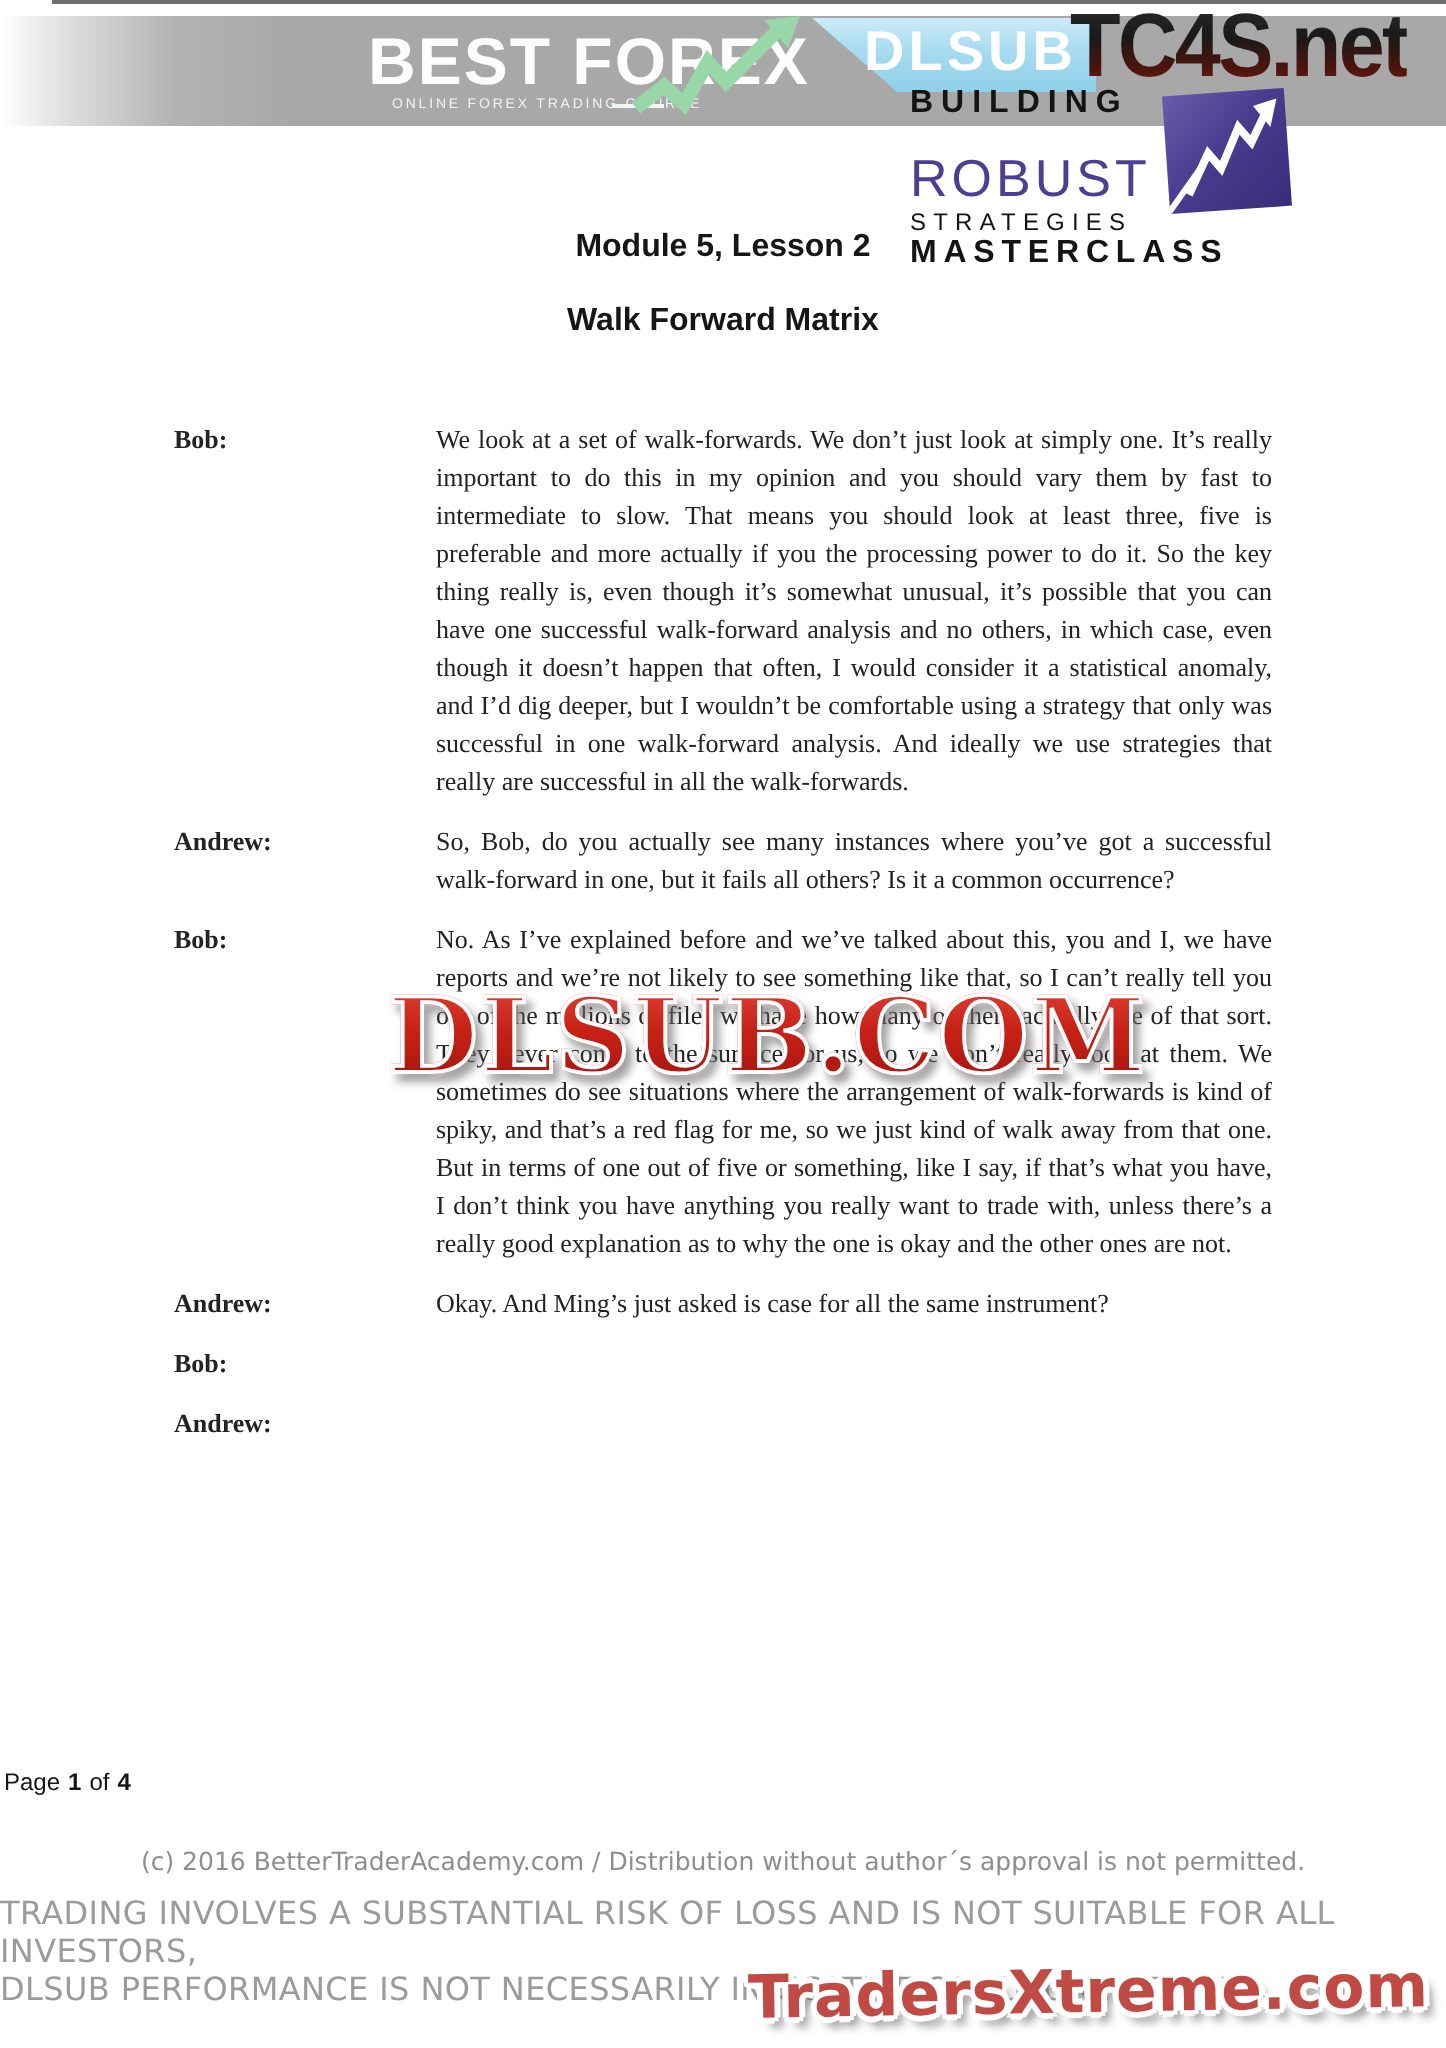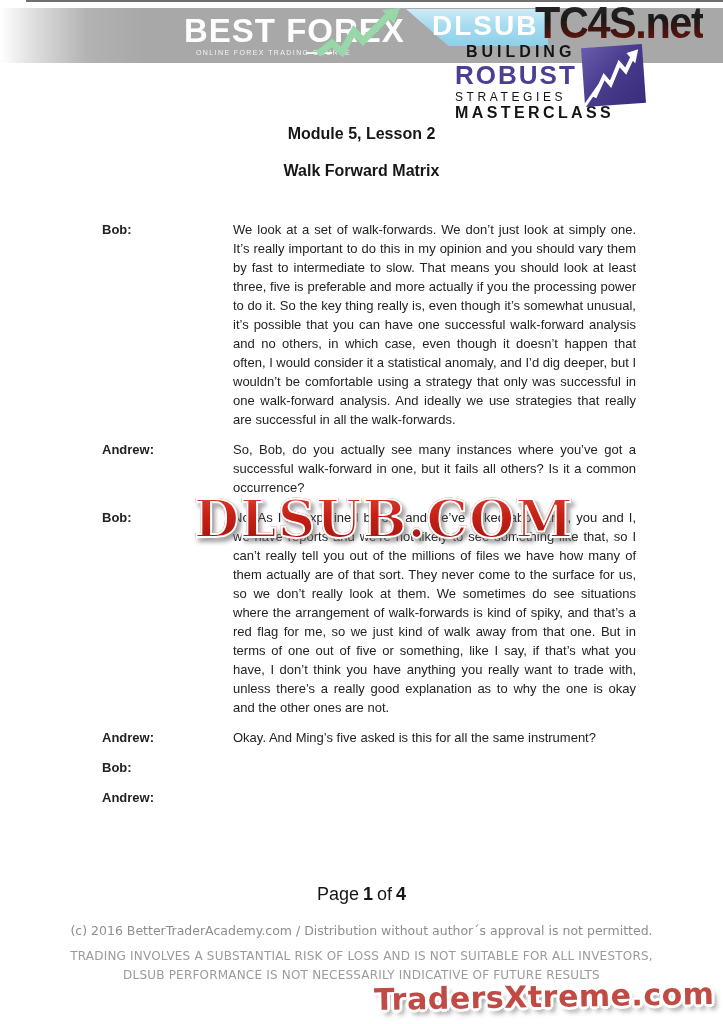--- a/index.html
+++ b/index.html
@@ -32,45 +32,45 @@
     position:absolute;top:10px;left:432px;font-size:28px;font-weight:bold;color:#ffffff;
     letter-spacing:2px;white-space:nowrap;
   }
   .tc4s{
     position:absolute;top:-3px;left:535px;font-size:45px;font-weight:800;letter-spacing:-1.5px;
     white-space:nowrap;transform:scaleX(.92);transform-origin:left top;
     background:linear-gradient(180deg,#2e2e2e 0%,#191919 42%,#4e140e 72%,#7c241a 100%);
     -webkit-background-clip:text;background-clip:text;color:transparent;
   }
   .brsm{position:absolute;top:44px;left:455px;line-height:1;white-space:nowrap;}
-  .brsm-building{font-size:16px;font-weight:bold;color:#141414;letter-spacing:4px;margin-left:11px;}
-  .brsm-robust{font-size:26px;font-weight:bold;color:#4a3f92;letter-spacing:2px;margin-top:2px;}
+  .brsm-building{font-size:16px;font-weight:bold;color:#141414;letter-spacing:4px;}
+  .brsm-robust{font-size:26px;font-weight:normal;color:#4a3f92;letter-spacing:2px;margin-top:16px;}
   .brsm-strategies{font-size:12px;color:#141414;letter-spacing:3.6px;margin-top:3px;}
   .brsm-masterclass{font-size:16px;font-weight:bold;color:#141414;letter-spacing:3.4px;margin-top:2px;}
   .chart-box{
     position:absolute;top:46px;left:583px;width:61px;height:59px;transform:rotate(-4deg);
     background:linear-gradient(135deg,#6a5cad 0%,#4a3c8e 45%,#392c7a 100%);
   }
   .chart-box svg{position:absolute;top:0;left:0;}
   
-  .content{position:absolute;top:17px;left:87px;width:549px;padding-top:108px;}
+  .content{position:absolute;top:7px;left:87px;width:549px;padding-top:108px;}
   .doc-title{margin:0 0 19px 0;text-align:center;font-size:16px;font-weight:bold;color:#161616;}
   .doc-subtitle{margin:0 0 40px 0;text-align:center;font-size:16px;font-weight:bold;color:#161616;}
-  .dialog-row{display:flex;margin:0 0 11px 15px;}
+  .dialog-row{display:flex;margin:0 0 11px 0;font-family:Liberation Serif, serif;}
   .speaker{flex:none;width:131px;font-size:13px;line-height:19px;font-weight:bold;color:#232323;}
   .utterance{flex:1;font-size:13px;line-height:19px;color:#232323;text-align:justify;}
   
-  .page-num{position:absolute;top:884px;left:0;width:723px;text-align:center;
-    font-size:18px;color:#161616;}
+  .page-num{position:absolute;top:884px;left:0;width:723px;
+    font-size:12px;color:#161616;}
   .page-num .b{font-weight:bold;}
   .page-num span{margin:0 2px;}
   .copyright{position:absolute;top:923px;left:0;width:723px;text-align:center;
     font-family:"DejaVu Sans",sans-serif;font-size:12.5px;color:#8e8e8e;}
-  .disclaimer{position:absolute;top:947px;left:0;width:723px;text-align:center;
-    font-family:"DejaVu Sans",sans-serif;font-size:12px;line-height:19px;color:#9b9b9b;
+  .disclaimer{position:absolute;top:947px;left:0;width:723px;text-align:left;
+    font-family:"DejaVu Sans",sans-serif;font-size:16px;line-height:19px;color:#9b9b9b;
     letter-spacing:.2px;}
   
   .wm-dlsub{
     position:absolute;top:488px;left:194px;z-index:5;
     font-family:"DejaVu Serif",serif;font-size:52px;font-weight:bold;letter-spacing:1px;
     white-space:nowrap;
     background:linear-gradient(180deg,#e2453b 0%,#c72116 45%,#9c130c 100%);
     -webkit-background-clip:text;background-clip:text;color:transparent;
     text-shadow:none;
     filter:drop-shadow(3px 4px 2px rgba(110,110,110,.65));
@@ -135,21 +135,21 @@
     <div class="dialog-row">
       <div class="speaker">Andrew:</div>
       <div class="utterance">So, Bob, do you actually see many instances where you’ve got a successful walk-forward in one, but it fails all others? Is it a common occurrence?</div>
     </div>
     <div class="dialog-row">
       <div class="speaker">Bob:</div>
       <div class="utterance">No. As I’ve explained before and we’ve talked about this, you and I, we have reports and we’re not likely to see something like that, so I can’t really tell you out of the millions of files we have how many of them actually are of that sort. They never come to the surface for us, so we don’t really look at them. We sometimes do see situations where the arrangement of walk-forwards is kind of spiky, and that’s a red flag for me, so we just kind of walk away from that one. But in terms of one out of five or something, like I say, if that’s what you have, I don’t think you have anything you really want to trade with, unless there’s a really good explanation as to why the one is okay and the other ones are not.</div>
     </div>
     <div class="dialog-row">
       <div class="speaker">Andrew:</div>
-      <div class="utterance">Okay. And Ming’s five asked is this for all the same instrument?</div>
+      <div class="utterance">Okay. And Ming’s just asked is case for all the same instrument?</div>
     </div>
     <div class="dialog-row">
       <div class="speaker">Bob:</div>
     </div>
     <div class="dialog-row">
       <div class="speaker">Andrew:</div>
     </div>
   </div>
 
   <div class="page-num">

